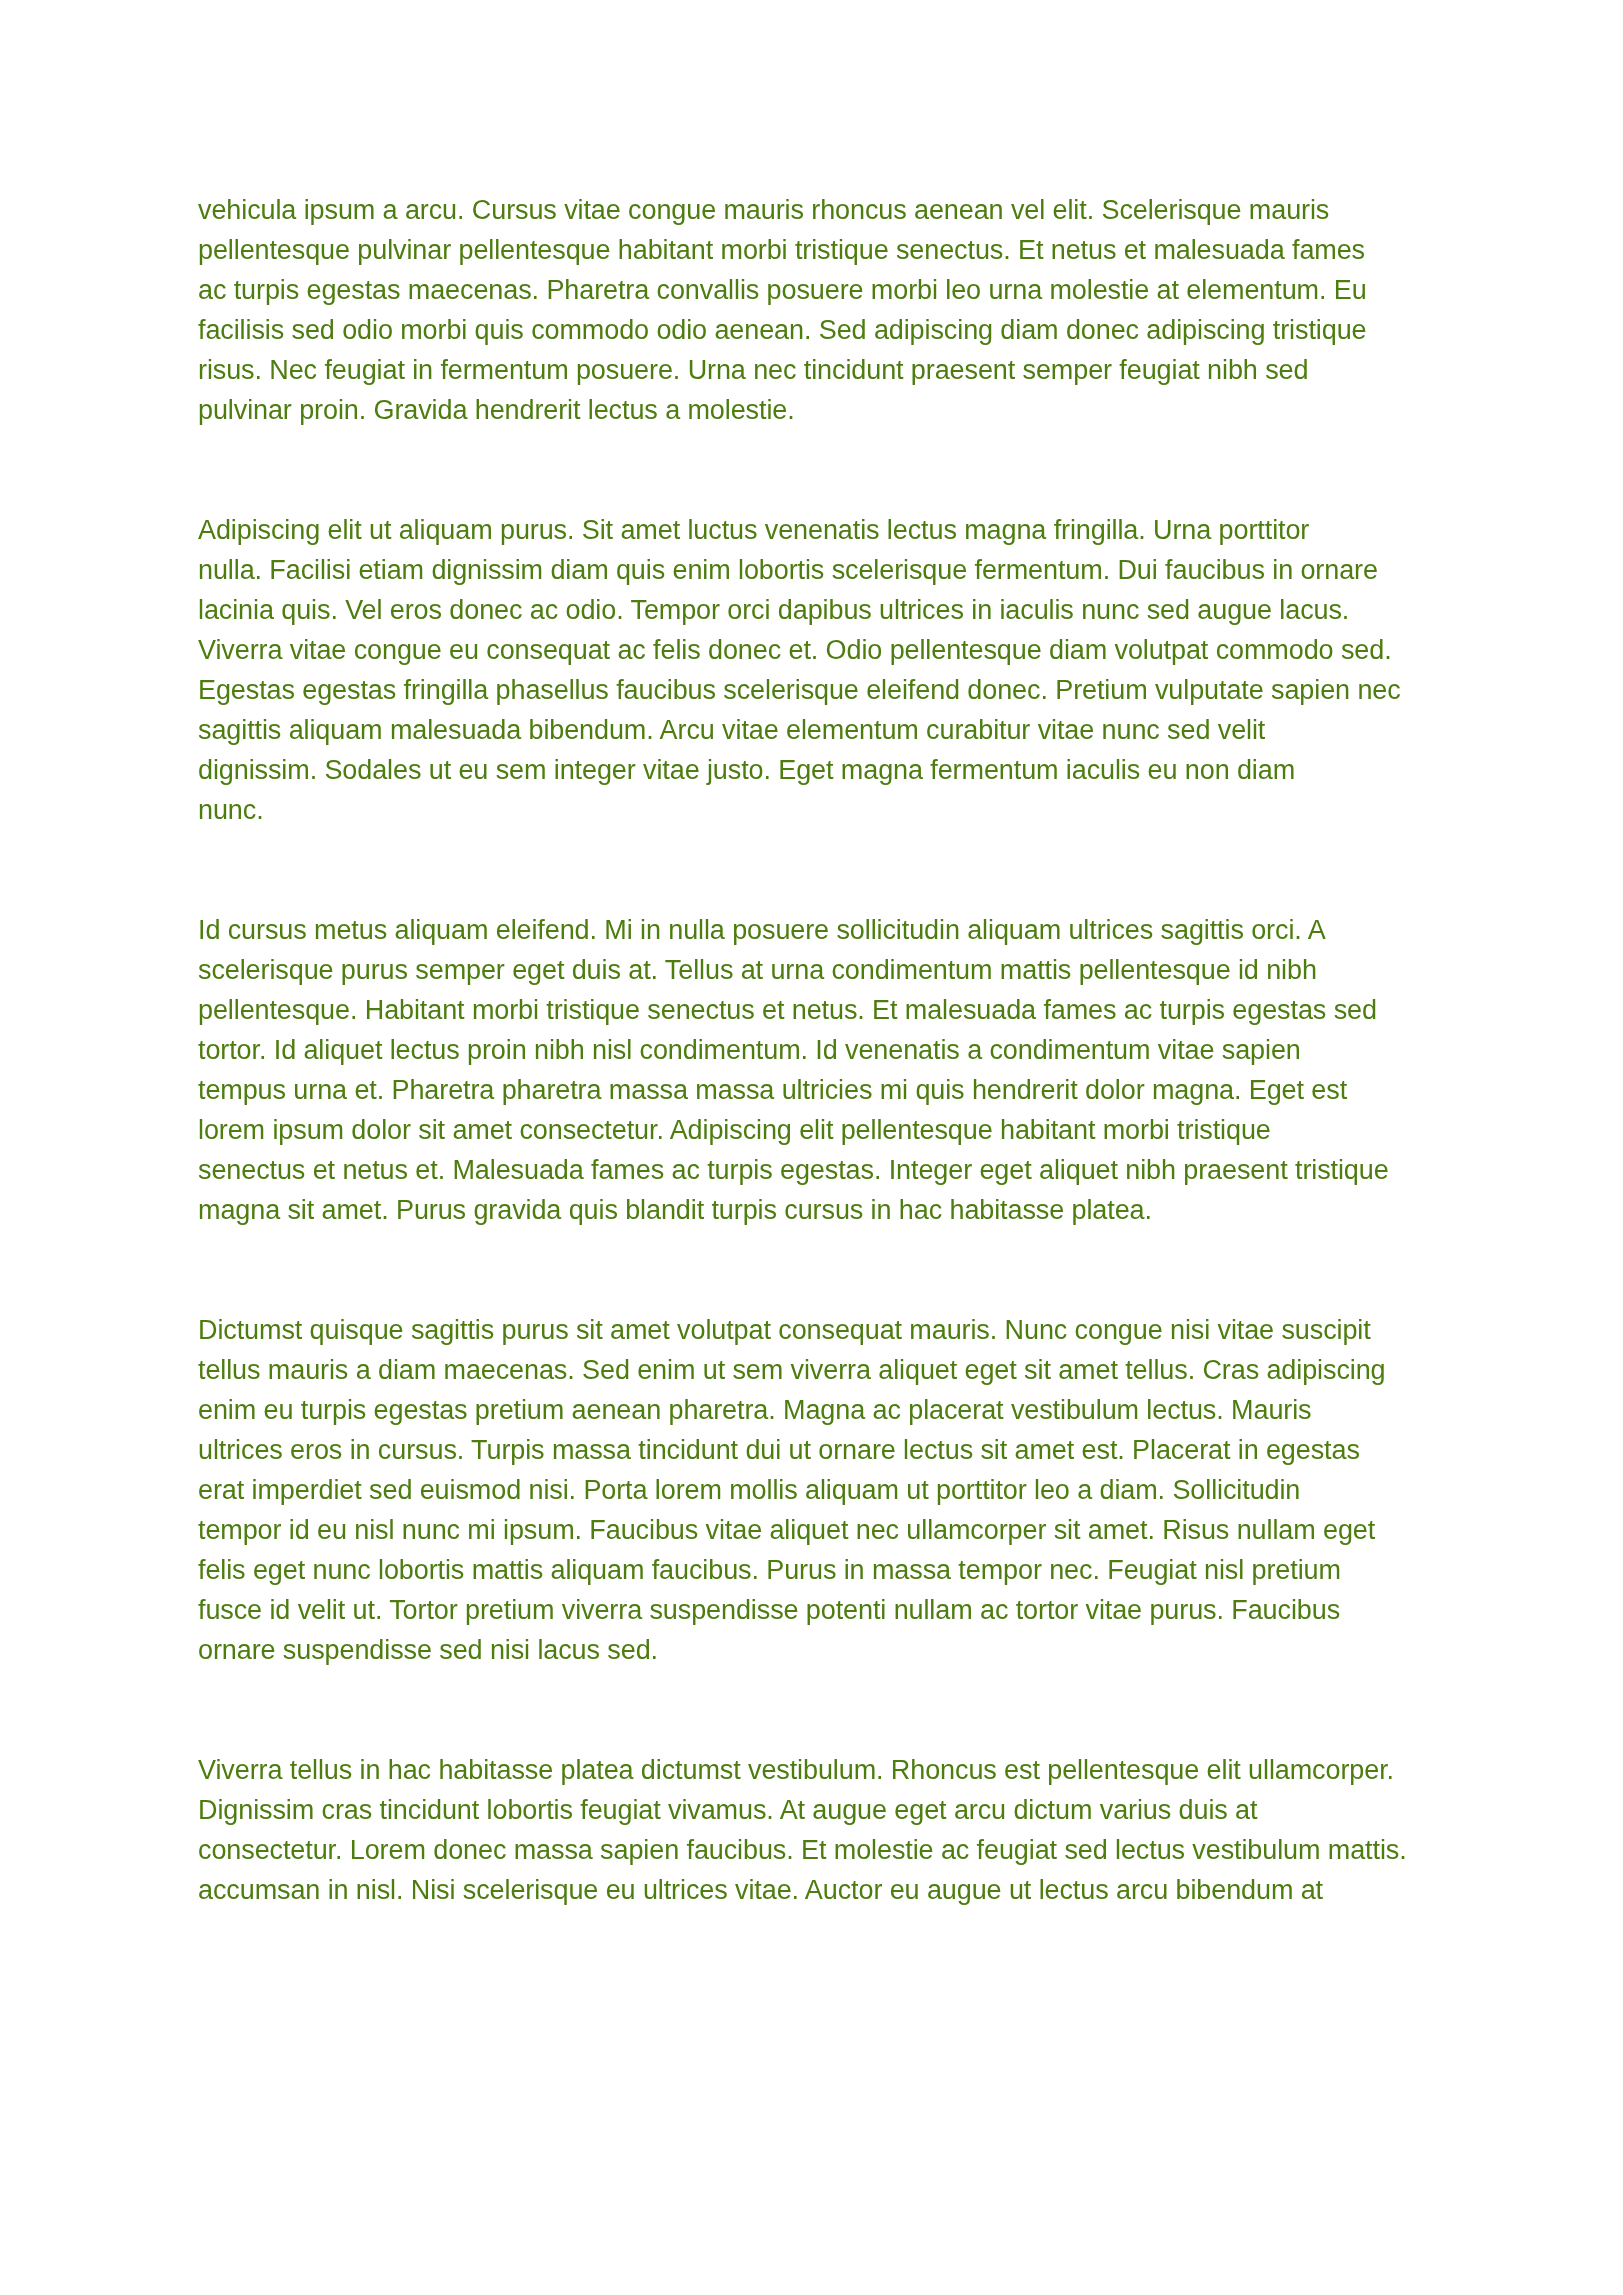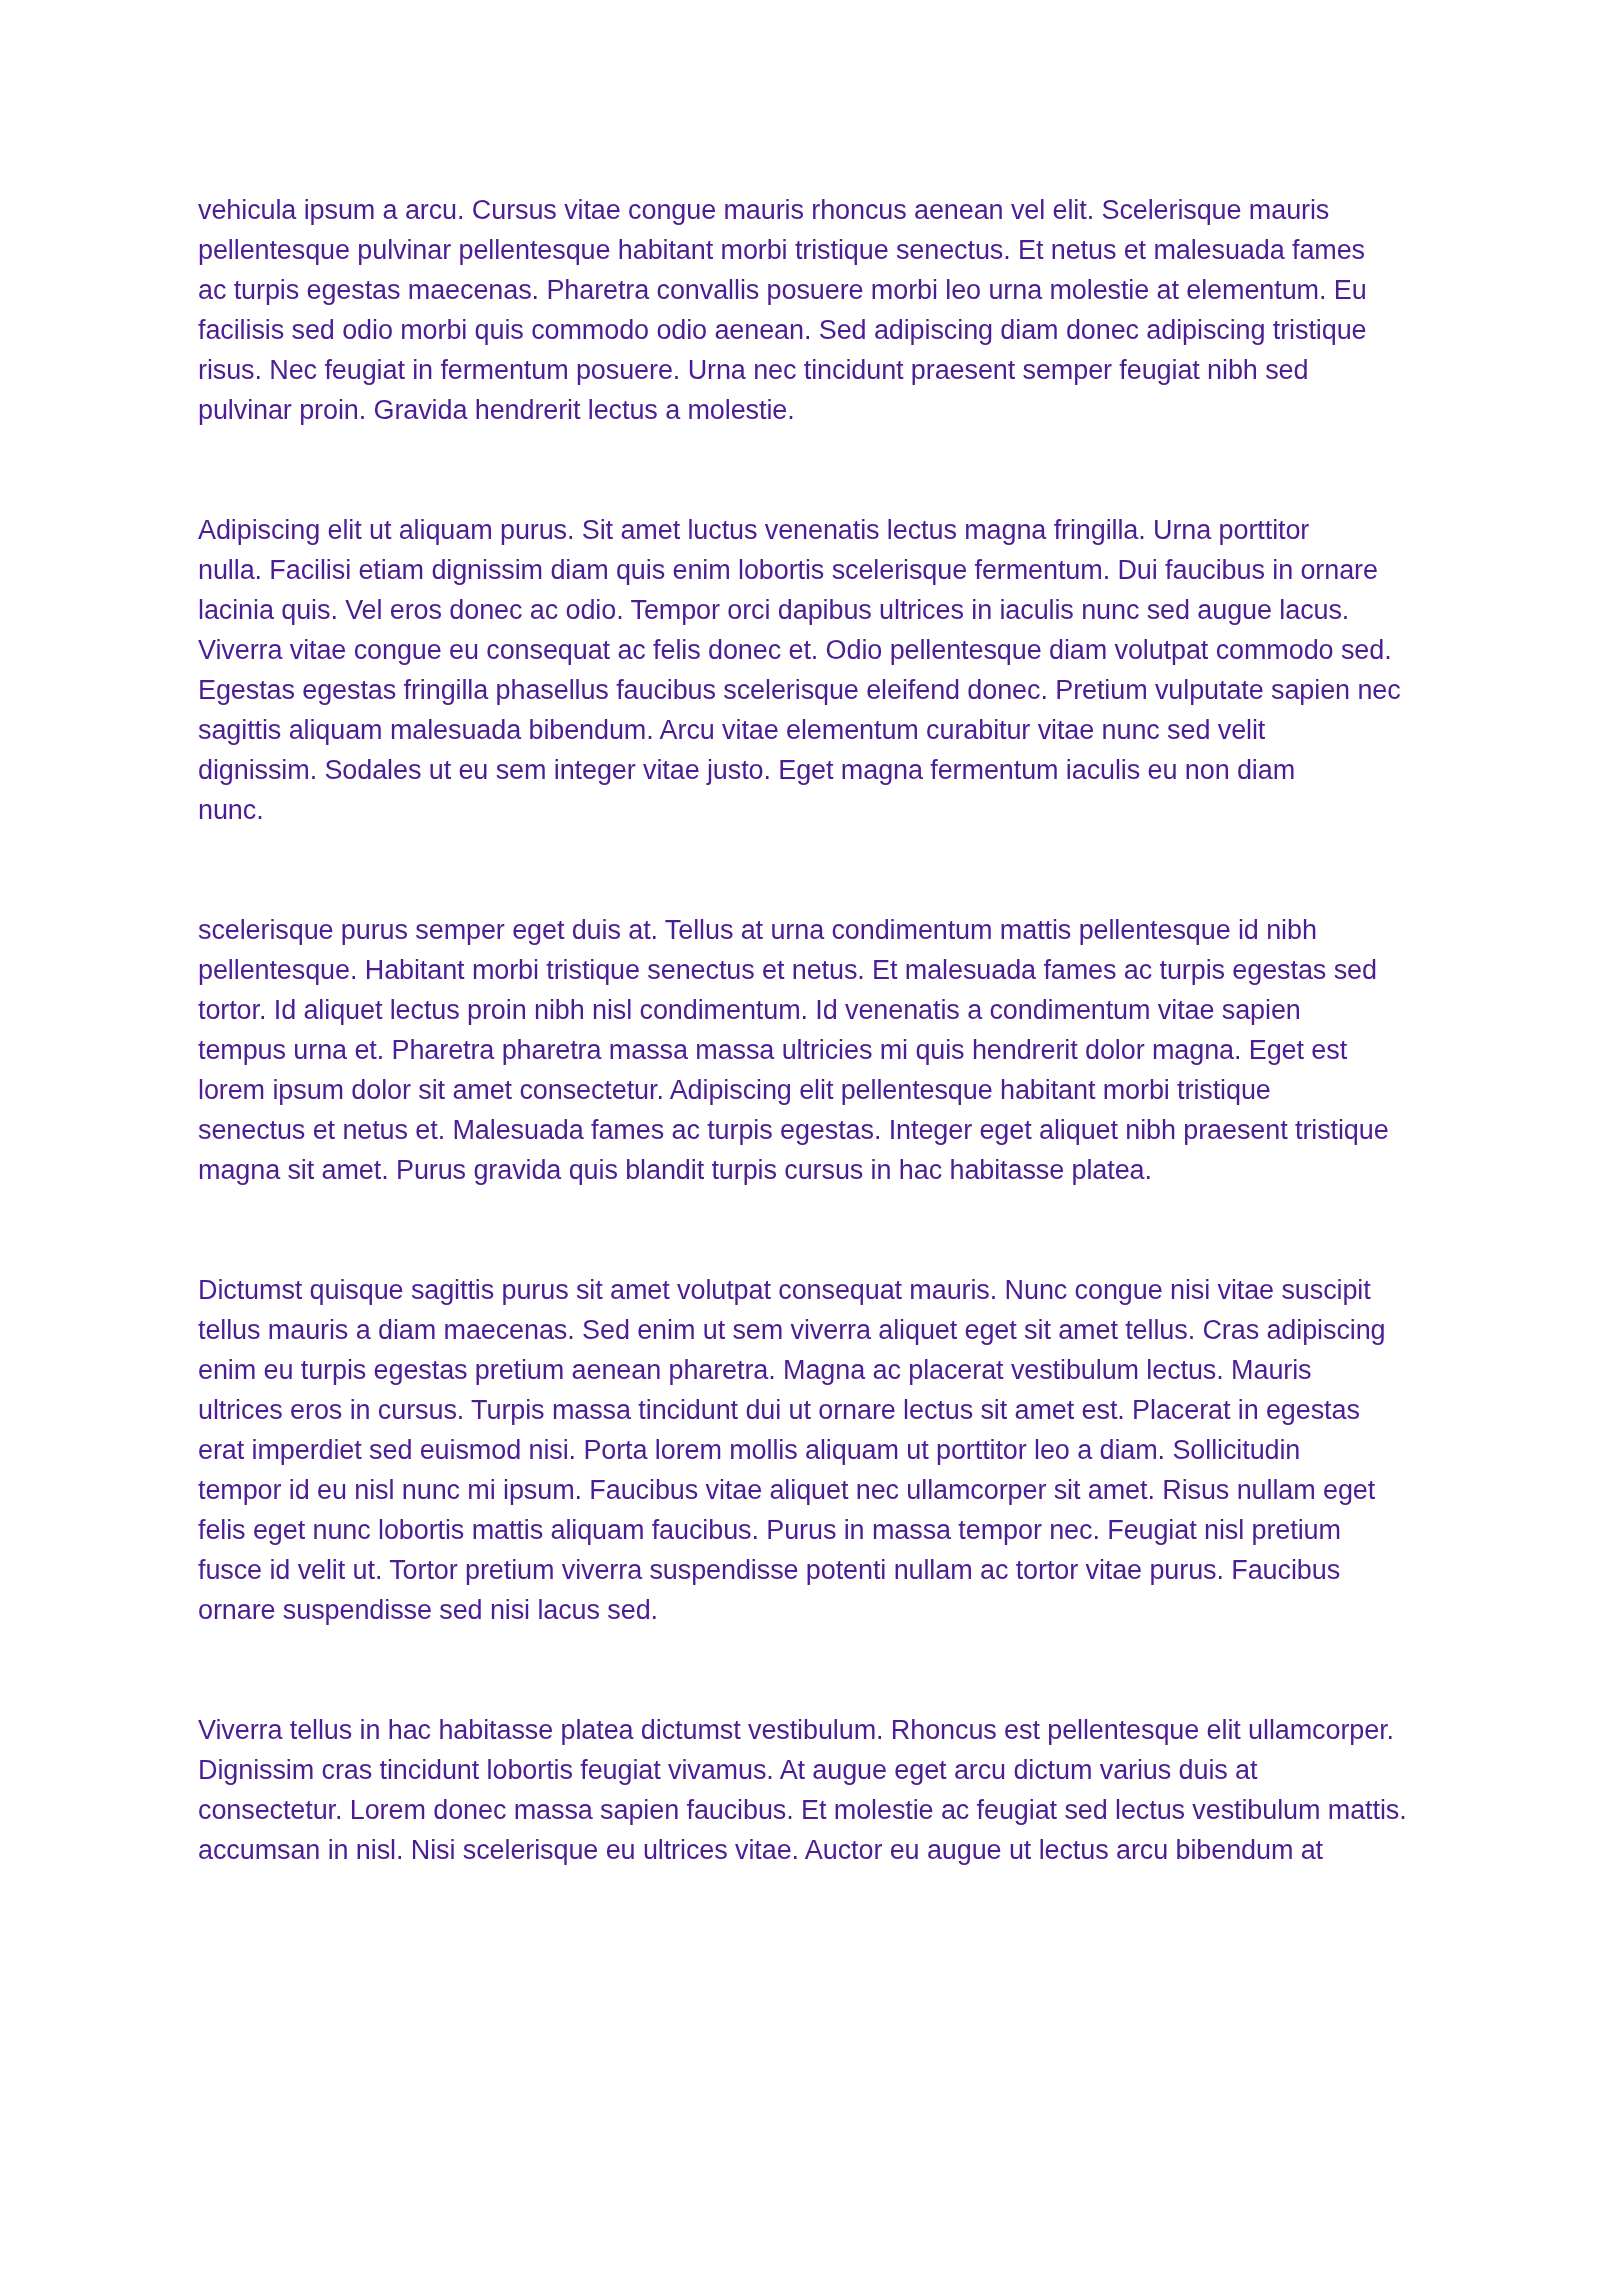--- a/index.html
+++ b/index.html
@@ -22,21 +22,21 @@
       background: #ffffff;
     }
     .content {
       position: absolute;
       left: 198px;
       top: 190px;
       width: 1243px;
       font-family: "Liberation Sans", "DejaVu Sans", sans-serif;
       font-size: 27px;
       line-height: 40px;
-      color: #4c1d95;
+      color: #4d7c0f;
       letter-spacing: -0.1px;
     }
     .para {
       margin: 0 0 80px 0;
     }
     .line {
       display: block;
       white-space: nowrap;
     }
   </style>
@@ -60,20 +60,21 @@
       <span class="line">nulla. Facilisi etiam dignissim diam quis enim lobortis scelerisque fermentum. Dui faucibus in ornare</span>
       <span class="line">lacinia quis. Vel eros donec ac odio. Tempor orci dapibus ultrices in iaculis nunc sed augue lacus.</span>
       <span class="line">Viverra vitae congue eu consequat ac felis donec et. Odio pellentesque diam volutpat commodo sed.</span>
       <span class="line">Egestas egestas fringilla phasellus faucibus scelerisque eleifend donec. Pretium vulputate sapien nec</span>
       <span class="line">sagittis aliquam malesuada bibendum. Arcu vitae elementum curabitur vitae nunc sed velit</span>
       <span class="line">dignissim. Sodales ut eu sem integer vitae justo. Eget magna fermentum iaculis eu non diam</span>
       <span class="line">nunc.</span>
     </p>
 
     <p class="para">
+      <span class="line">Id cursus metus aliquam eleifend. Mi in nulla posuere sollicitudin aliquam ultrices sagittis orci. A</span>
       <span class="line">scelerisque purus semper eget duis at. Tellus at urna condimentum mattis pellentesque id nibh</span>
       <span class="line">pellentesque. Habitant morbi tristique senectus et netus. Et malesuada fames ac turpis egestas sed</span>
       <span class="line">tortor. Id aliquet lectus proin nibh nisl condimentum. Id venenatis a condimentum vitae sapien</span>
       <span class="line">tempus urna et. Pharetra pharetra massa massa ultricies mi quis hendrerit dolor magna. Eget est</span>
       <span class="line">lorem ipsum dolor sit amet consectetur. Adipiscing elit pellentesque habitant morbi tristique</span>
       <span class="line">senectus et netus et. Malesuada fames ac turpis egestas. Integer eget aliquet nibh praesent tristique</span>
       <span class="line">magna sit amet. Purus gravida quis blandit turpis cursus in hac habitasse platea.</span>
     </p>
 
     <p class="para">

